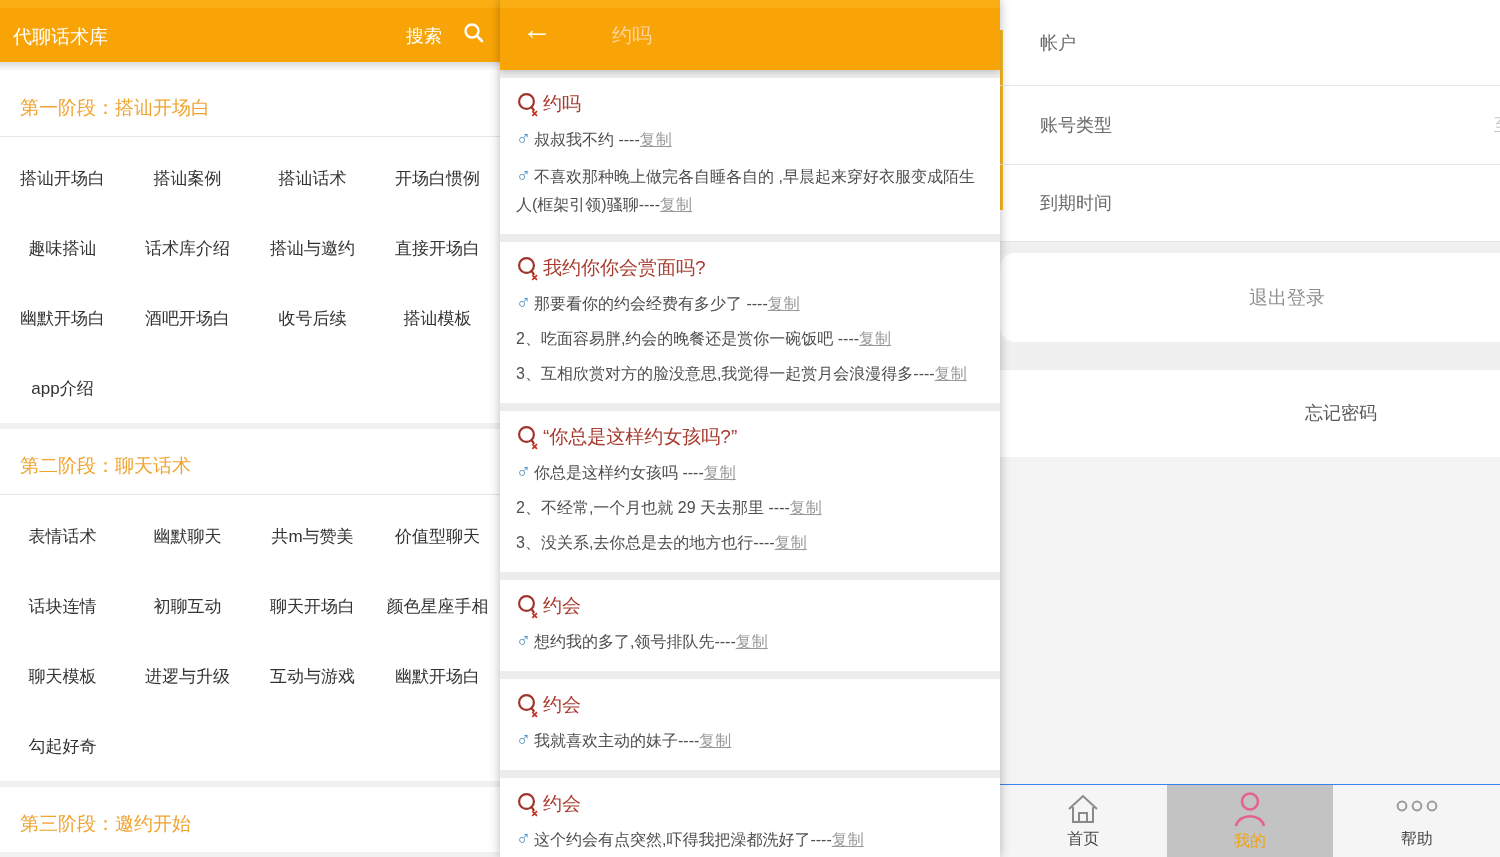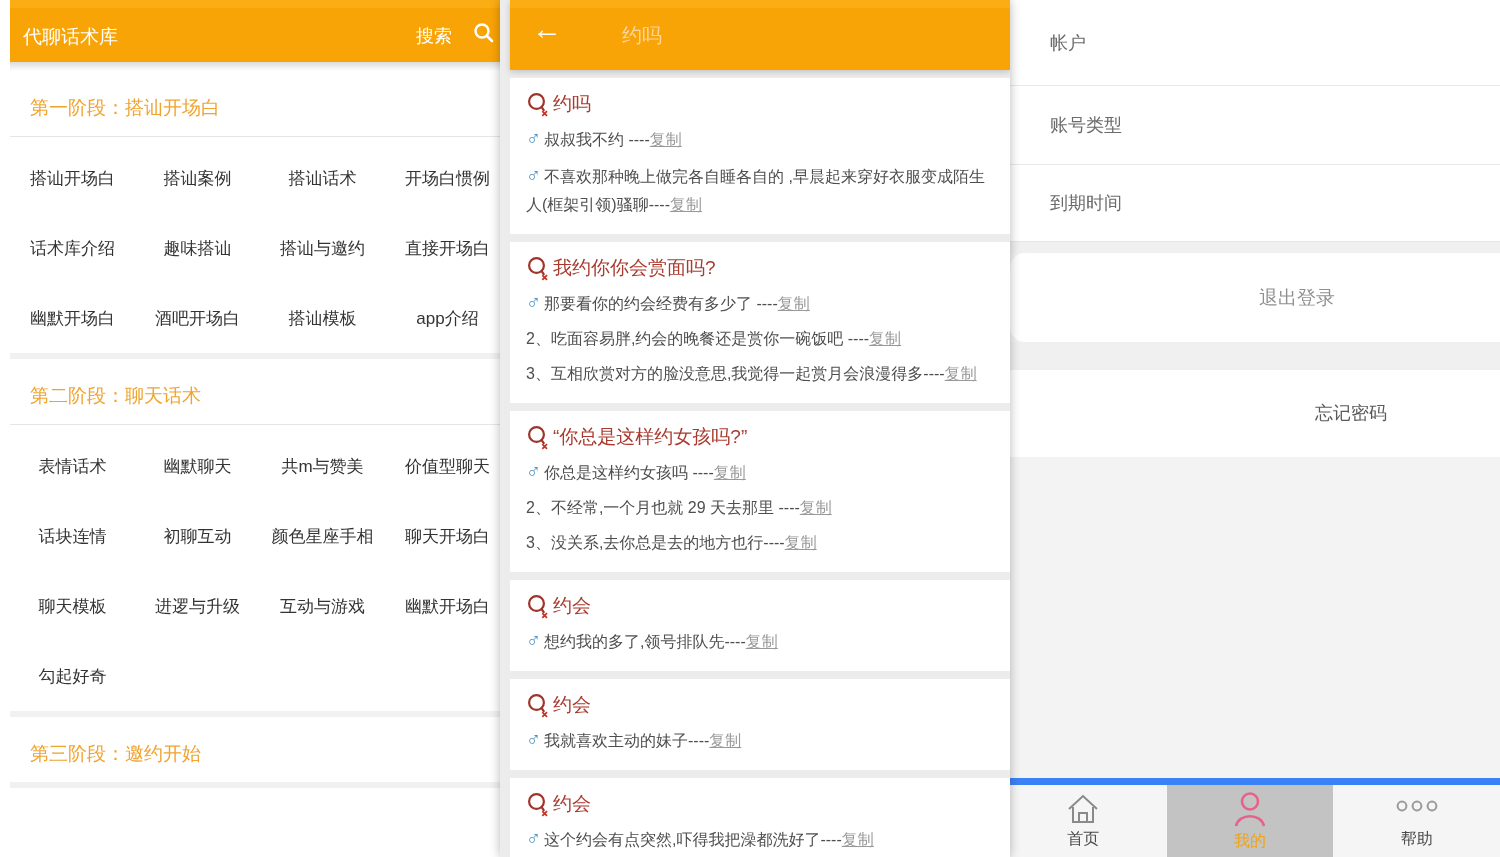--- a/index.html
+++ b/index.html
@@ -1,21 +1,21 @@
 <!DOCTYPE html>
 <html><head>
 <meta charset="utf-8">
 <style>
   html,body{margin:0;padding:0;}
   body{
     width:1500px;height:857px;position:relative;overflow:hidden;
     font-family:"Liberation Sans","DejaVu Sans",sans-serif;
     background:#fff;
   }
-  .panel{position:absolute;top:0;height:857px;overflow:hidden;padding-left:10px;}
+  .panel{position:absolute;top:0;height:857px;overflow:hidden;}
   
   .panel-left{left:0;width:500px;background:#fff;}
   .lheader{position:relative;height:62px;background:#F9A406;}
   .lheader .topstrip{position:absolute;top:0;left:0;right:0;height:8px;background:#FBAD14;}
   .lh-title{position:absolute;left:13px;top:24px;font-size:19px;color:#fff;}
   .lh-search{position:absolute;right:58px;top:24px;font-size:18px;color:#fff;cursor:pointer;}
   .lh-searchicon{position:absolute;right:14px;top:21px;width:24px;height:24px;cursor:pointer;}
   .lshadow{height:9px;background:linear-gradient(to bottom,rgba(0,0,0,0.14),rgba(0,0,0,0));}
   .sec-heading{padding:24px 0 15px 20px;font-size:19px;color:#F0A430;}
   .hairline{height:1px;background:#e6e6e6;}
@@ -48,21 +48,21 @@
   .rvalue{position:absolute;right:15px;top:50%;transform:translateY(-50%);
           font-size:18px;color:#c7c7c7;}
   .rband{height:11px;background:#f0f0f0;border-top:1px solid #e6e6e6;}
   .logout-row{height:89px;background:#fff;display:flex;align-items:center;justify-content:center;
               font-size:19px;color:#8f8f8f;cursor:pointer;border-radius:15px;}
   .midband{height:28px;background:#f0f0f0;}
   .forgot-row{position:relative;height:87px;background:#fff;}
   .forgot-link{position:absolute;left:305px;top:31px;font-size:18px;color:#5a5a5a;cursor:pointer;}
   .edge-sliver{position:absolute;left:0;top:30px;width:3px;height:180px;background:#FCBD23;}
   .bottomnav{position:absolute;left:0;bottom:0;width:500px;height:72px;background:#f5f5f5;
-             border-top:7px solid #3b82f6;display:flex;}
+             border-top:1px solid #3b82f6;display:flex;}
   .navtab{flex:1;display:flex;flex-direction:column;align-items:center;justify-content:center;
           cursor:pointer;gap:4px;}
   .navtab.active{background:#C3C3C3;}
   .navlabel{font-size:16px;color:#4a4a4a;}
   .navtab.active .navlabel{color:#EFA516;}
 </style>
 </head>
 <body>
 
 <div class="panel panel-left">
@@ -77,42 +77,43 @@
   </div>
   <div class="lshadow"></div>
 
   <div class="sec-heading">第一阶段：搭讪开场白</div>
   <div class="hairline"></div>
   <div class="lgrid">
     <div class="lcell">搭讪开场白</div>
     <div class="lcell">搭讪案例</div>
     <div class="lcell">搭讪话术</div>
     <div class="lcell">开场白惯例</div>
+    <div class="lcell">趣味搭讪</div>
     <div class="lcell">话术库介绍</div>
-    <div class="lcell">趣味搭讪</div>
     <div class="lcell">搭讪与邀约</div>
     <div class="lcell">直接开场白</div>
     <div class="lcell">幽默开场白</div>
     <div class="lcell">酒吧开场白</div>
+    <div class="lcell">收号后续</div>
     <div class="lcell">搭讪模板</div>
     <div class="lcell">app介绍</div>
   </div>
   <div class="band"></div>
 
   <div class="sec-heading">第二阶段：聊天话术</div>
   <div class="hairline"></div>
   <div class="lgrid">
     <div class="lcell">表情话术</div>
     <div class="lcell">幽默聊天</div>
     <div class="lcell">共m与赞美</div>
     <div class="lcell">价值型聊天</div>
     <div class="lcell">话块连情</div>
     <div class="lcell">初聊互动</div>
+    <div class="lcell">聊天开场白</div>
     <div class="lcell">颜色星座手相</div>
-    <div class="lcell">聊天开场白</div>
     <div class="lcell">聊天模板</div>
     <div class="lcell">进逻与升级</div>
     <div class="lcell">互动与游戏</div>
     <div class="lcell">幽默开场白</div>
     <div class="lcell">勾起好奇</div>
   </div>
   <div class="band"></div>
 
   <div class="sec-heading">第三阶段：邀约开始</div>
   <div class="band"></div>

